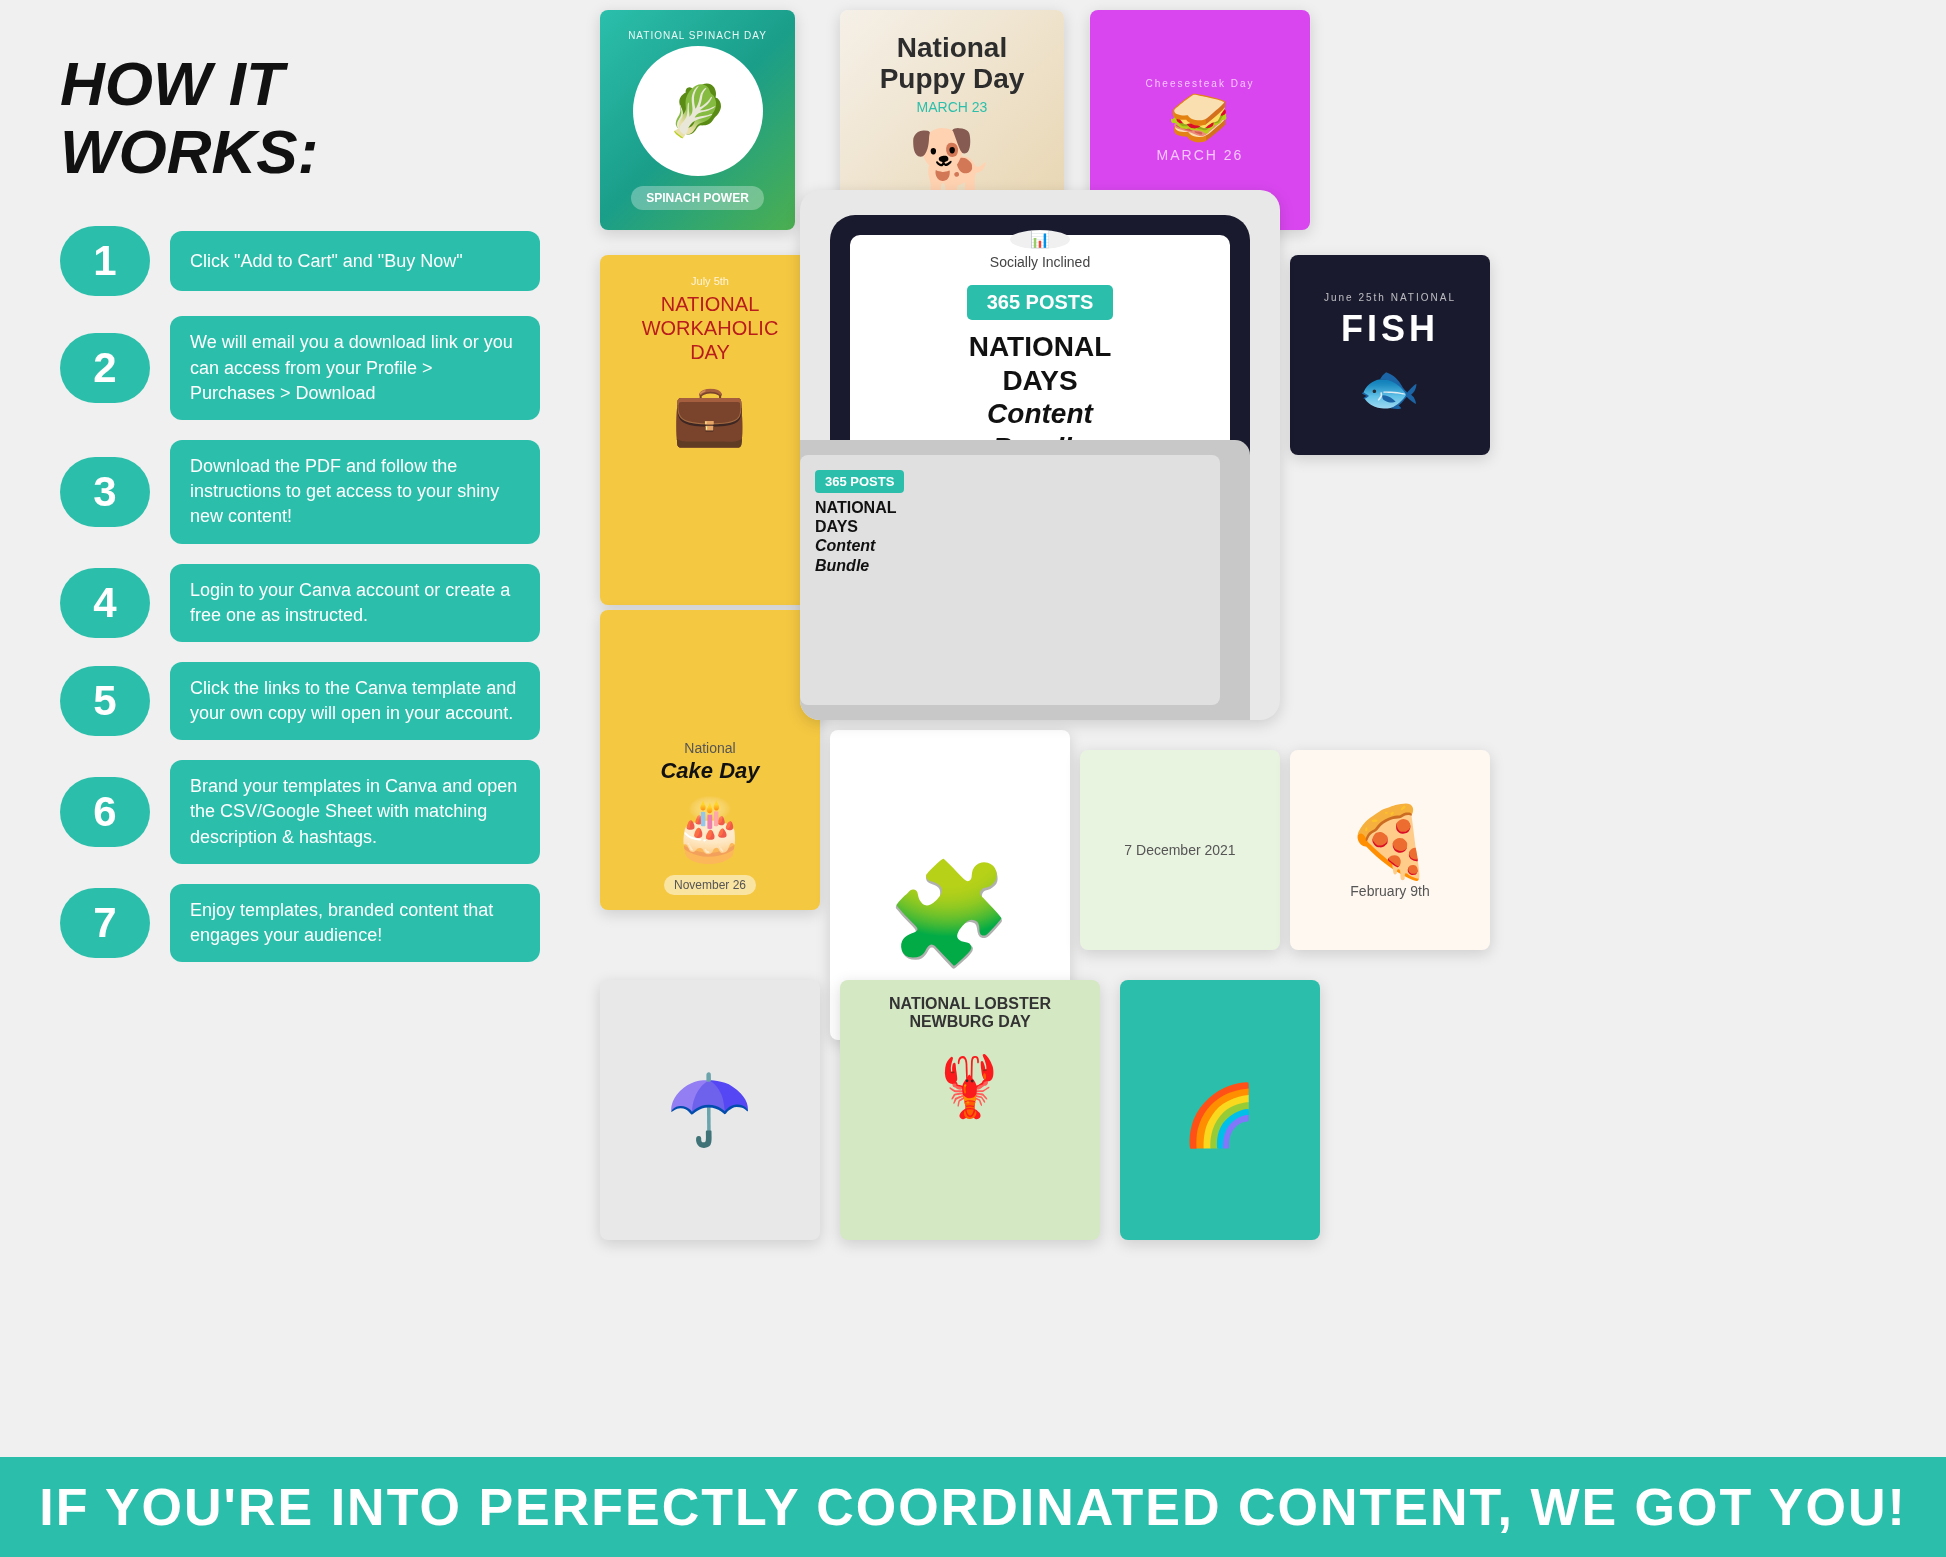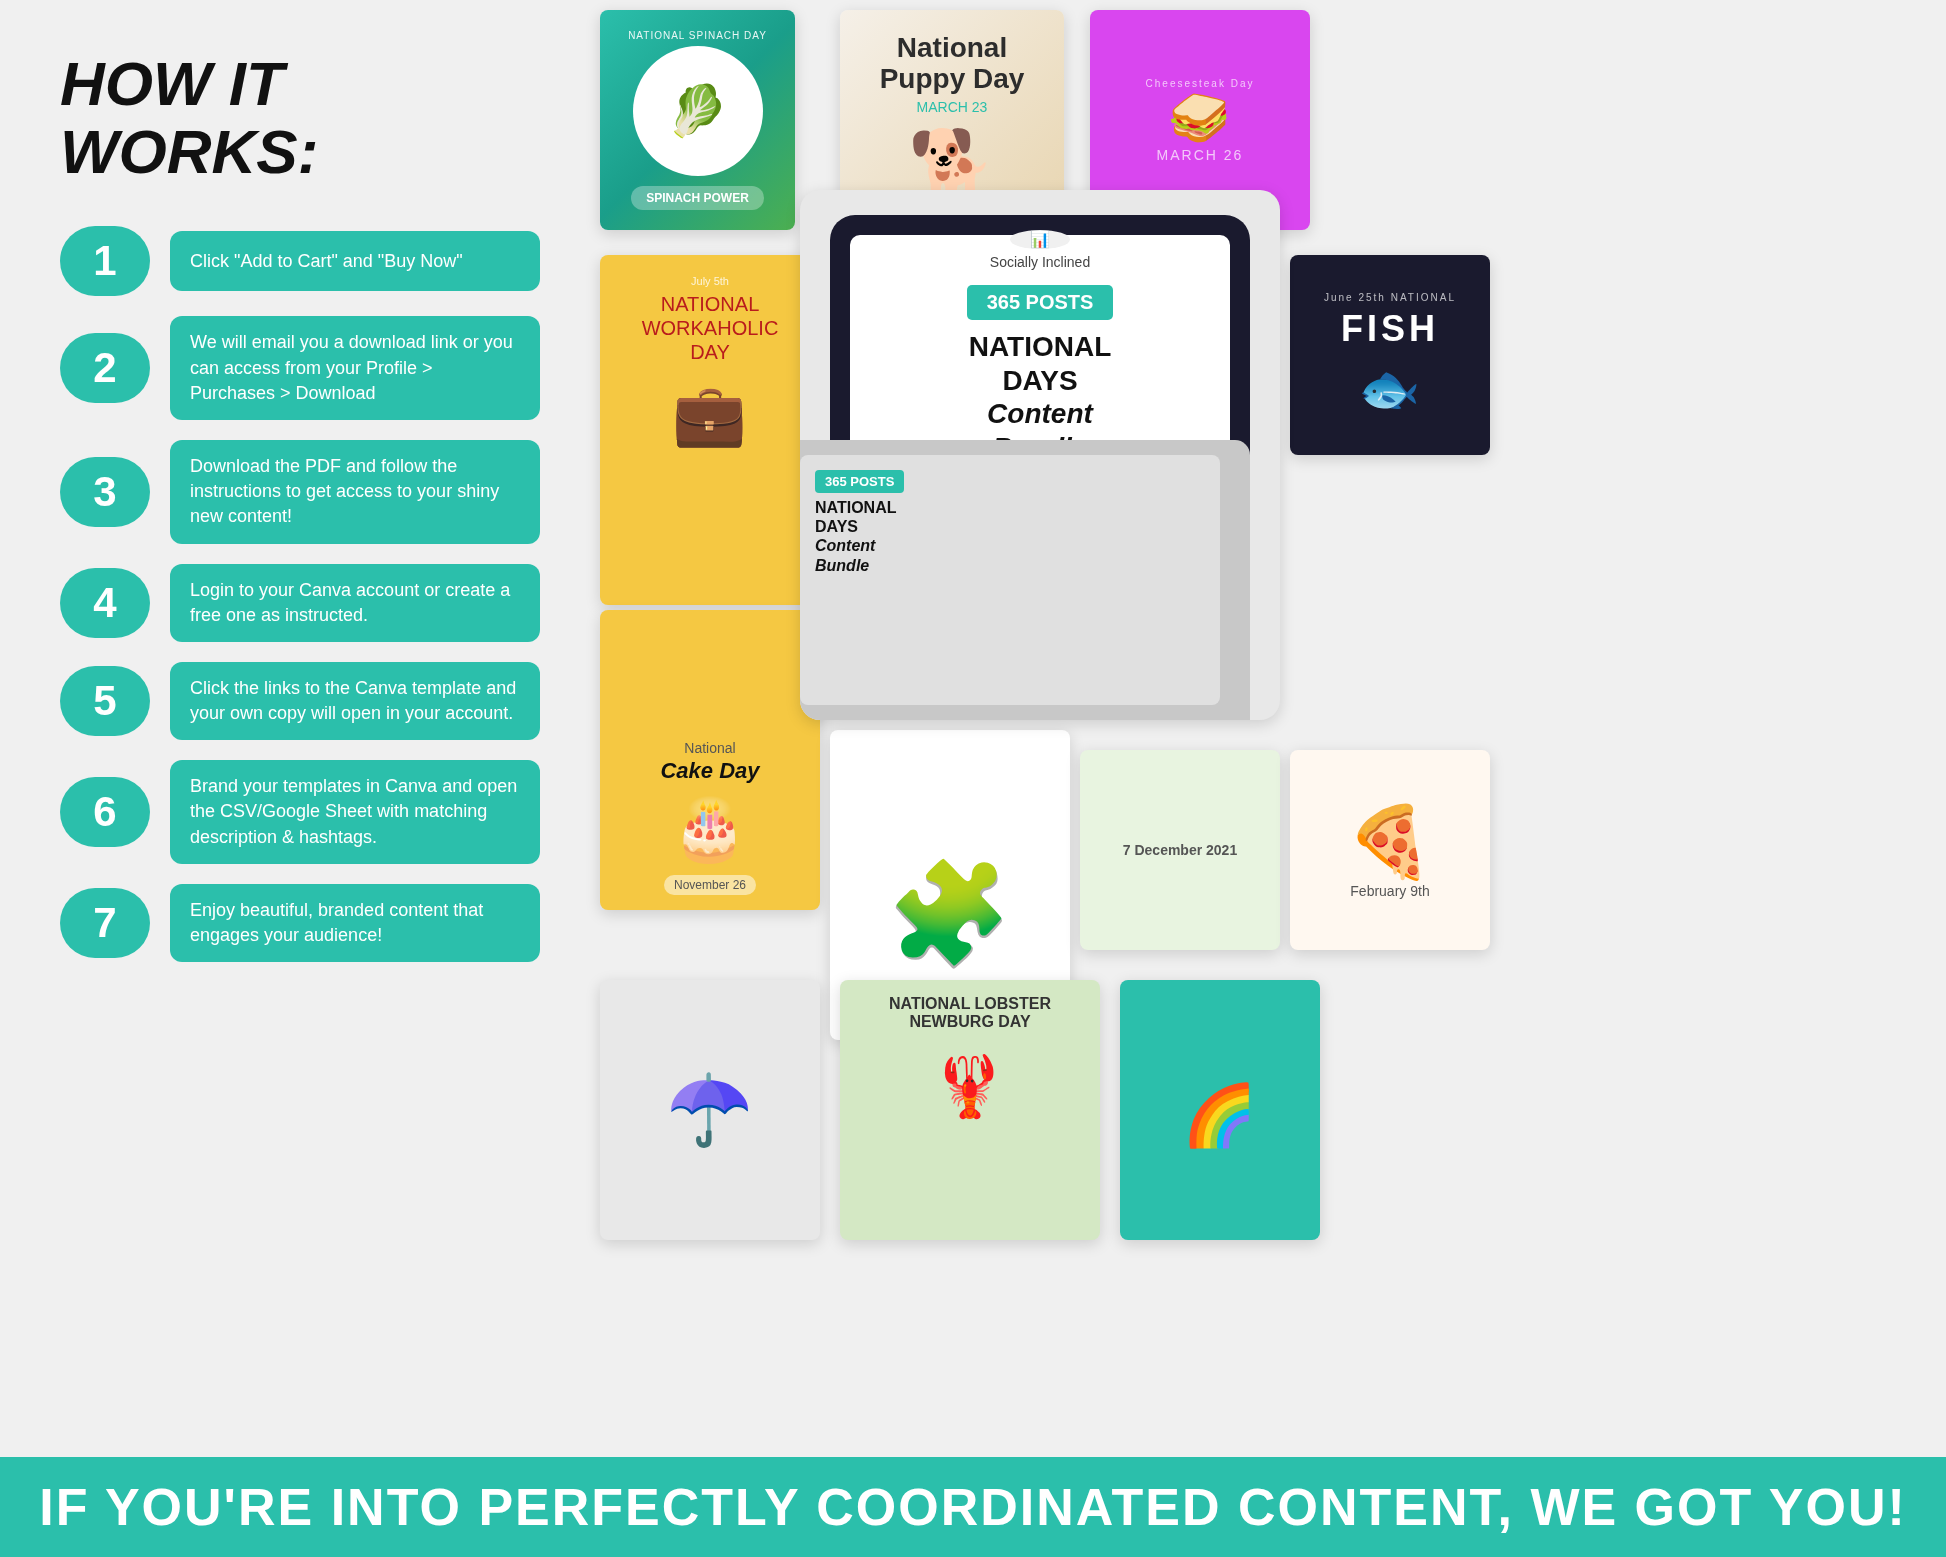--- a/index.html
+++ b/index.html
@@ -592,21 +592,21 @@
         <div class="step-item">
           <div class="step-number">6</div>
           <div class="step-text-box">
             <span class="step-text">Brand your templates in Canva and open the CSV/Google Sheet with matching description &amp; hashtags.</span>
           </div>
         </div>
 
         <div class="step-item">
           <div class="step-number">7</div>
           <div class="step-text-box">
-            <span class="step-text">Enjoy beautiful, branded content that engages your audience!</span>
+            <span class="step-text">Enjoy templates, branded content that engages your audience!</span>
           </div>
         </div>
 
       </div>
     </div>
 
     <div class="right-panel">
 
       <div class="card card-spinach">
         <div class="national-day-top">National Spinach Day</div>
@@ -691,21 +691,21 @@
         </div>
       </div>
 
       <div class="card card-puzzle">
         <div class="puzzle-image">🧩</div>
         <div class="puzzle-title">National Puzzle Day</div>
         <div class="puzzle-date">JANUARY 29TH</div>
       </div>
 
       <div class="card card-december">
-        <div style="font-size:14px;color:#555;font-weight:bold;text-align:center;">7 December 2021</div>
+        <div style="font-size:14px;color:#555;font-weight:normal;text-align:center;">7 December 2021</div>
       </div>
 
       <div class="card card-pizza">
         <div style="text-align:center;">
           <div style="font-size:70px;">🍕</div>
           <div style="font-size:14px;color:#555;">February 9th</div>
         </div>
       </div>
 
       <div class="card card-umbrella">

